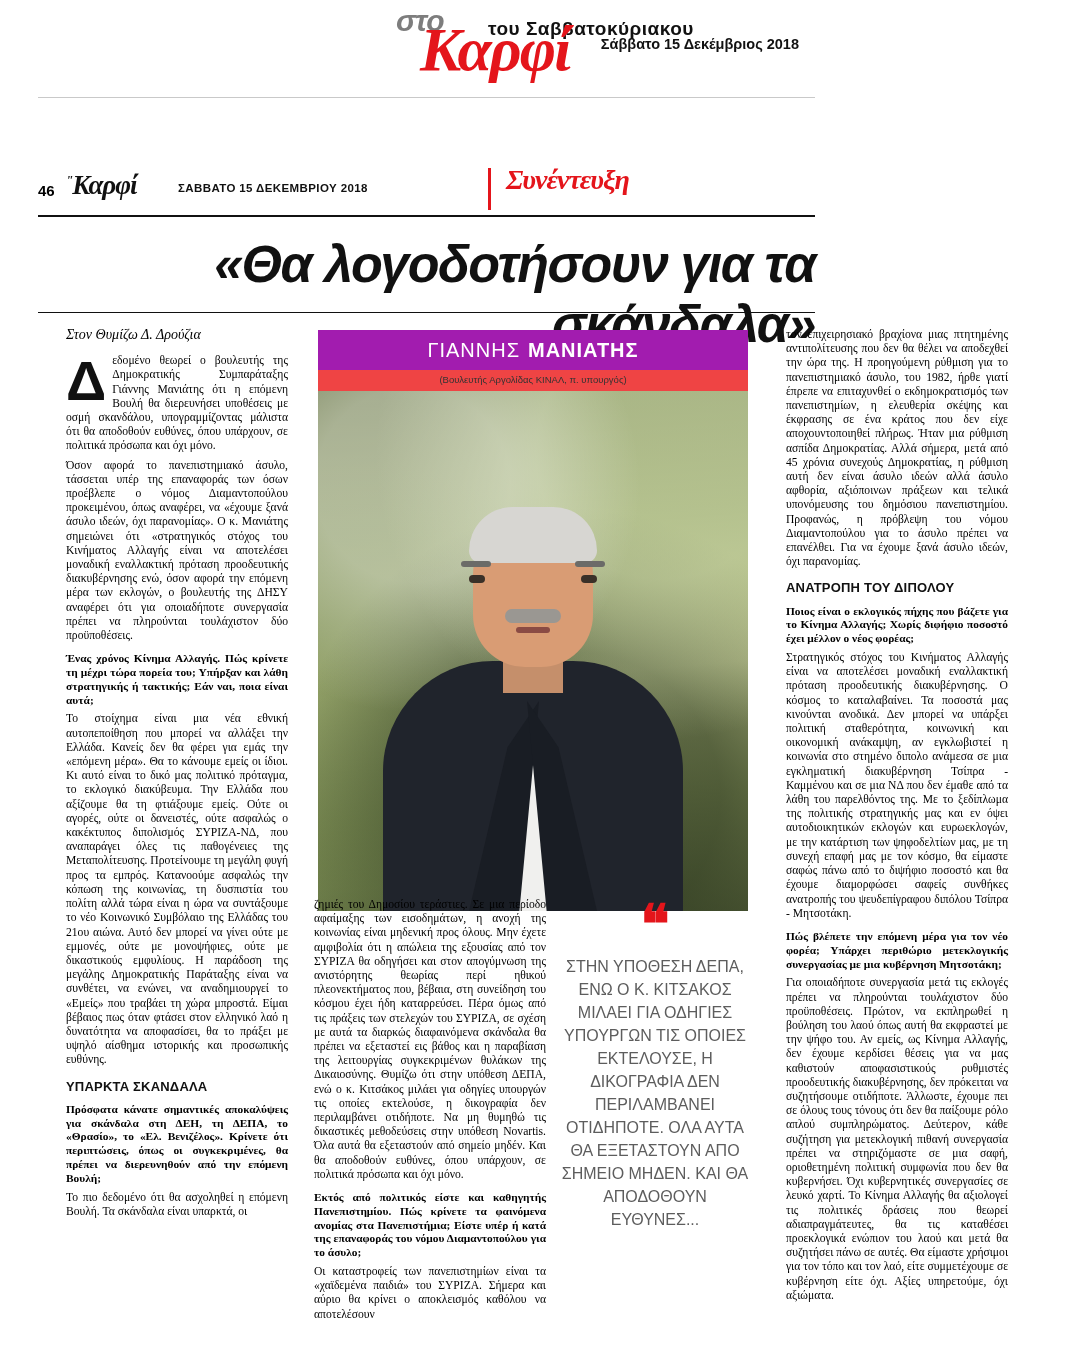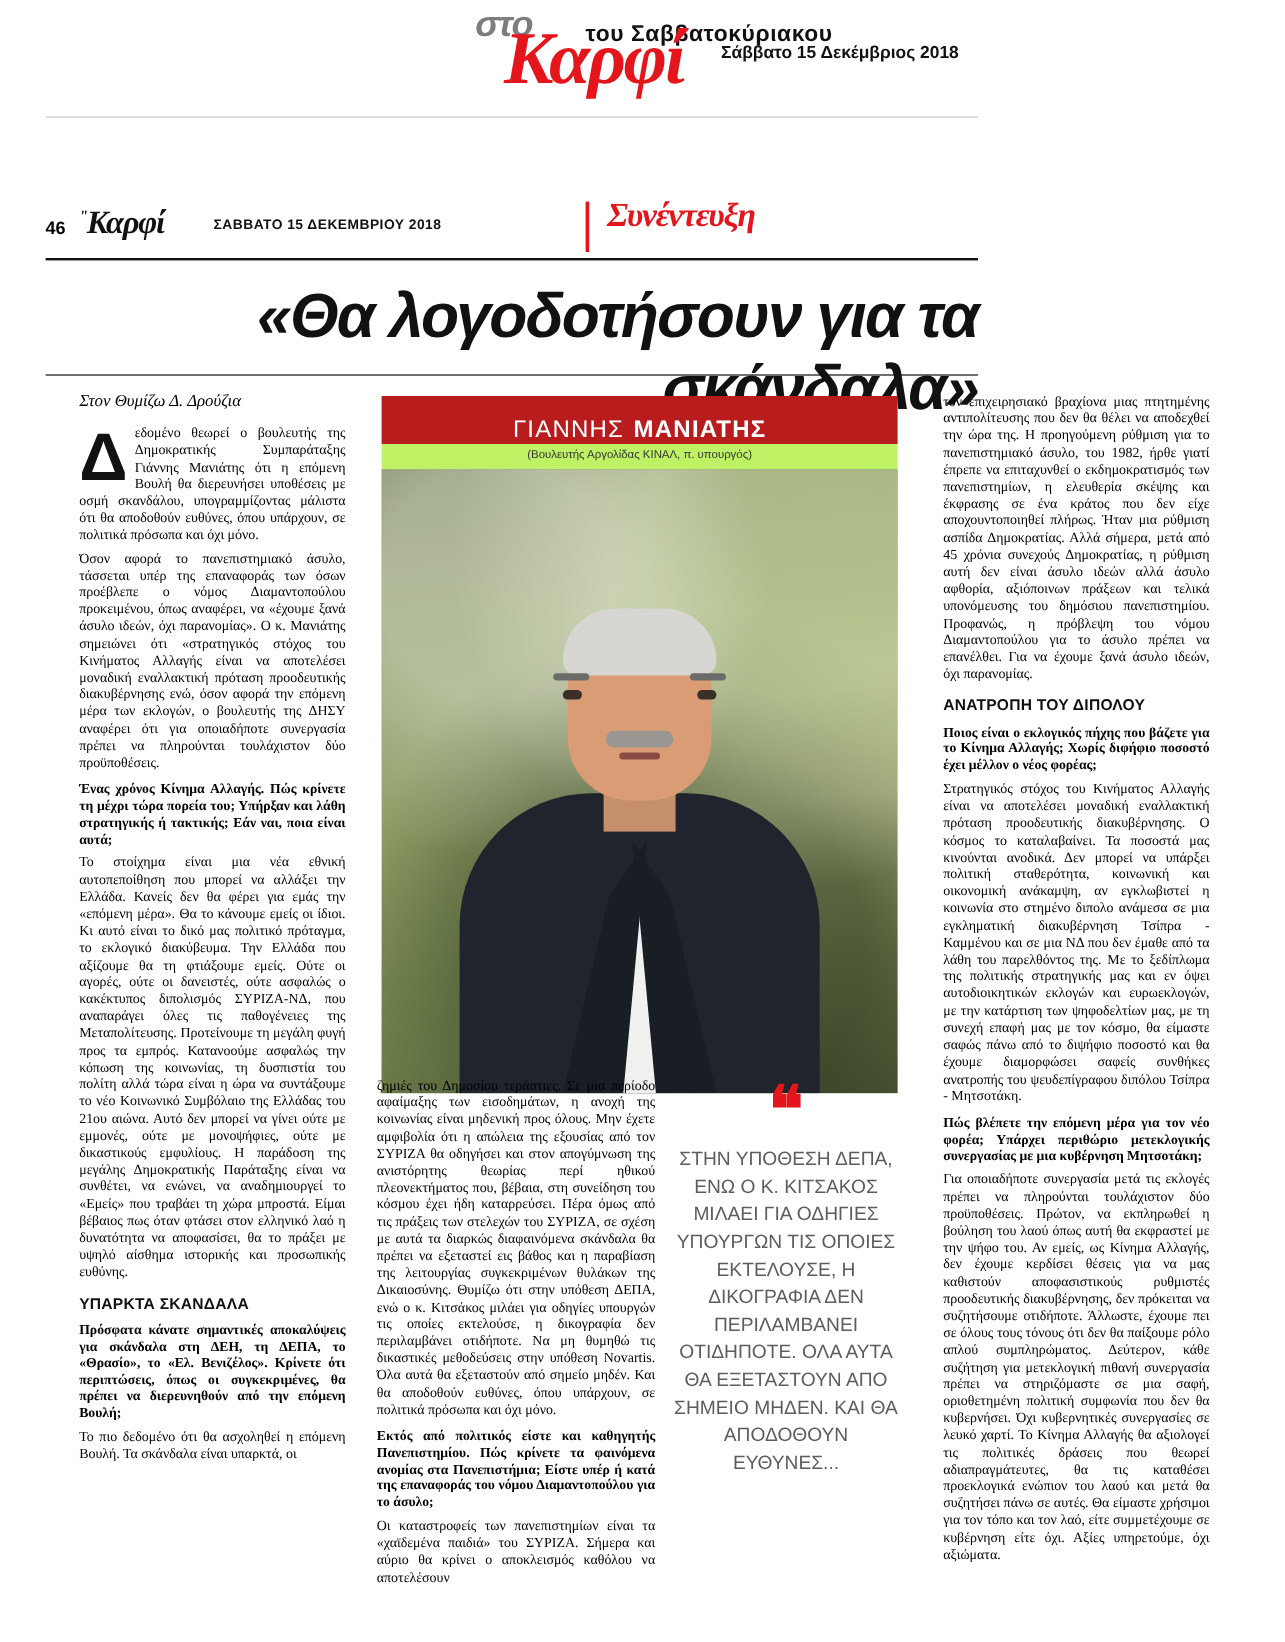--- a/index.html
+++ b/index.html
@@ -75,29 +75,29 @@
   .q{font-weight:bold;font-size:11.4px;line-height:13.8px;display:block;margin:9px 0 5px 0;}
   .subhead{
     font-family:"Liberation Sans",sans-serif;font-weight:bold;font-size:13px;
     color:#111;margin:12px 0 6px 0;letter-spacing:0.2px;
   }
   .q-red{font-weight:bold;font-size:11.4px;line-height:13.8px;display:block;margin:9px 0 5px 0;}
 
   
   .photo-block{position:absolute;left:318px;top:330px;width:430px;}
   .name-bar{
-    height:40px;background:#b91c1c;color:#fff;display:flex;align-items:flex-end;
+    height:40px;background:#a21caf;color:#fff;display:flex;align-items:center;
     justify-content:center;font-family:"Liberation Sans",sans-serif;font-size:20px;
     letter-spacing:1px;
   }
   .name-bar .first{font-weight:normal;margin-right:8px;}
   .name-bar .last{font-weight:bold;}
   .name-sub{
     text-align:center;font-family:"Liberation Sans",sans-serif;font-size:9.5px;
-    color:#333;padding:4px 0 6px 0;background:#bef264;
+    color:#333;padding:4px 0 6px 0;background:#ef4444;
   }
   .photo{
     position:relative;height:520px;overflow:hidden;
     background:linear-gradient(175deg,#6f7c4e 0%,#8c9a63 28%,#b9c08a 55%,#7e8a57 78%,#4f5a36 100%);
   }
   .photo .blur{
     position:absolute;inset:0;
     background:
       radial-gradient(circle at 22% 18%, rgba(255,255,255,.38) 0 18%, rgba(255,255,255,0) 42%),
       radial-gradient(circle at 80% 12%, rgba(214,226,178,.55) 0 22%, rgba(0,0,0,0) 50%),

